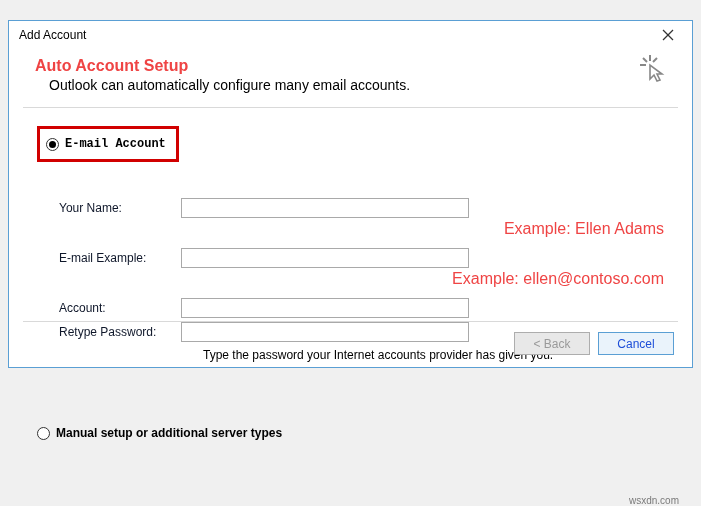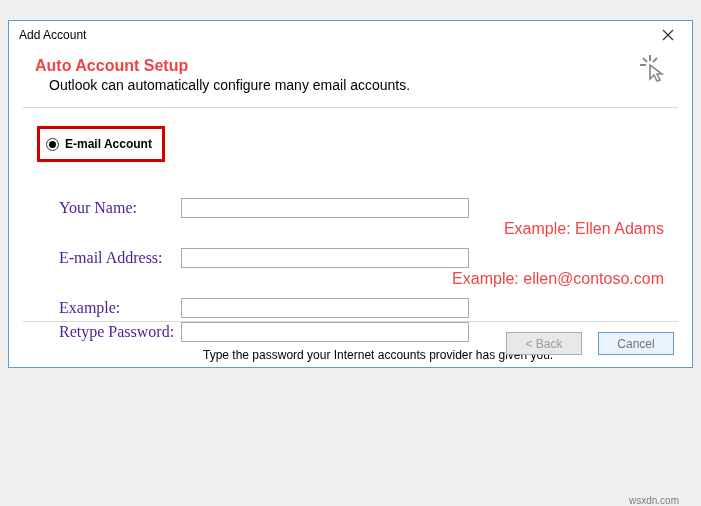--- a/index.html
+++ b/index.html
@@ -74,20 +74,21 @@
   }
   .content {
     padding: 18px 28px 10px 28px;
     position: relative;
   }
   .radio-row {
     display: flex;
     align-items: center;
     gap: 6px;
     margin: 4px 0;
+    font-family: Liberation Mono, monospace;
   }
   .radio {
     width: 13px;
     height: 13px;
     border: 1px solid #333;
     border-radius: 50%;
     display: inline-block;
     position: relative;
     background: #fff;
   }
@@ -107,23 +108,22 @@
     border: 3px solid #d10000;
   }
   .form-area { margin: 36px 0 14px 22px; }
   .form-row {
     display: flex;
     align-items: center;
     margin-bottom: 2px;
   }
   .form-row label {
     width: 122px;
-    font-size: 16px;
-    color: #4c1d95;
-    font-family: Liberation Serif, serif;
+    font-size: 12px;
+    color: #0f172a;
   }
   .text-input {
     width: 288px;
     height: 20px;
     border: 1px solid #a9a9a9;
     background: #fff;
     font-size: 12px;
     padding: 0 4px;
   }
   .example {
@@ -152,34 +152,34 @@
     bottom: 12px;
   }
   .button-sep {
     height: 1px;
     background: #d9d9d9;
     margin-bottom: 10px;
   }
   .buttons {
     display: flex;
     justify-content: flex-end;
-    gap: 16px;
+    gap: 8px;
     padding-right: 4px;
   }
   .btn {
     min-width: 76px;
     height: 23px;
     border: 1px solid #adadad;
     background: #e8e8e8;
     font-size: 12px;
     display: flex;
     align-items: center;
     justify-content: center;
     cursor: pointer;
-    color: #737373;
+    color: #1d4ed8;
   }
   .btn.disabled {
     color: #9a9a9a;
     cursor: default;
   }
   .btn.cancel {
     border: 1px solid #5a9fd4;
     background: #eaf3fb;
   }
   .btn-highlight {
@@ -235,37 +235,41 @@
 
     <div class="form-area">
 
       <div class="form-row">
         <label>Your Name:</label>
         <input class="text-input" type="text" value="" style="">
       </div>
       <div class="example">Example: Ellen Adams</div>
 
       <div class="form-row">
-        <label>E-mail Address:</label>
+        <label>E-mail Example:</label>
         <input class="text-input" type="text" value="" style="">
       </div>
       <div class="example">Example: ellen@contoso.com</div>
 
       <div class="form-row pw-row">
-        <label>Example:</label>
+        <label>Account:</label>
         <input class="text-input" type="password" value="" style="">
       </div>
       <div class="form-row pw-row">
         <label>Retype Password:</label>
         <input class="text-input" type="password" value="" style="">
       </div>
       <div class="hint">Type the password your Internet accounts provider has given you.</div>
 
     </div>
 
+    <div class="manual-row">
+      <span class="radio"></span>
+      <span class="radio-label">Manual setup or additional server types</span>
+    </div>
 
   </div>
 
   <div class="button-bar">
     <div class="button-sep"></div>
     <div class="buttons">
       <div class="btn disabled">&lt; Back</div>
       <div class="btn cancel">Cancel</div>
     </div>
   </div>

